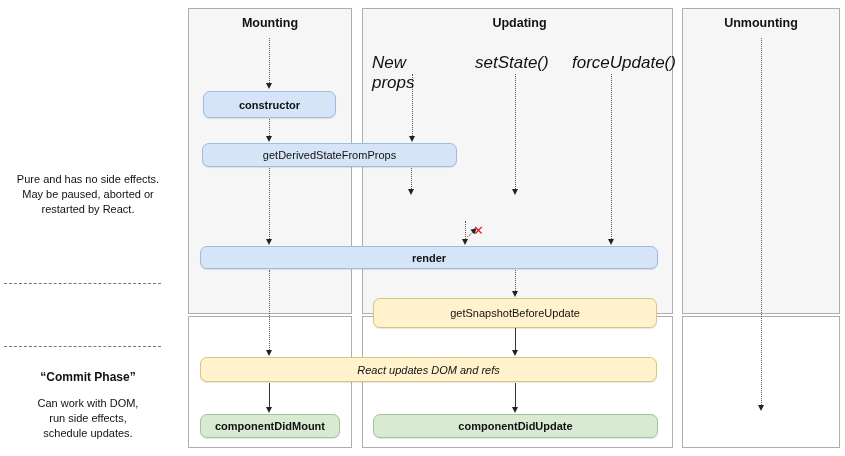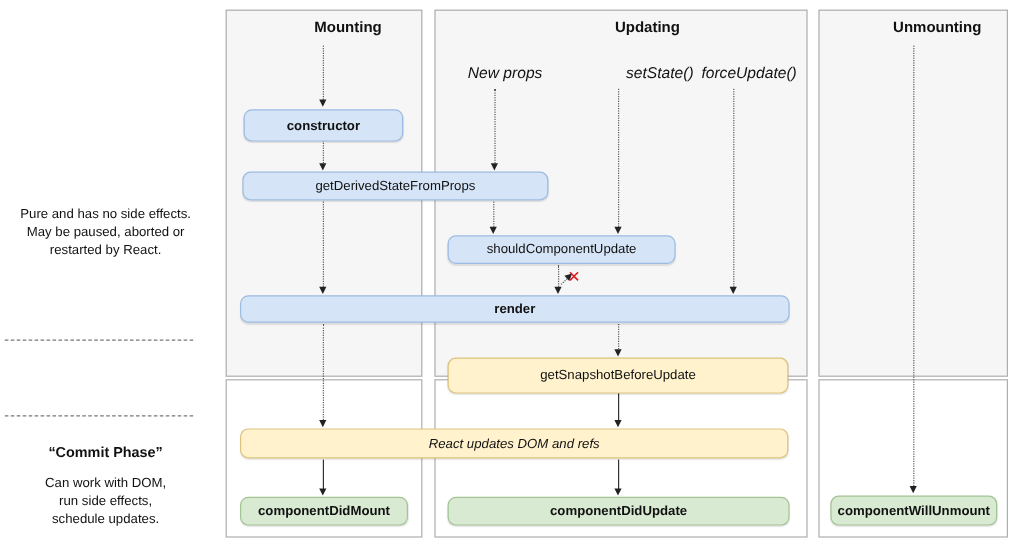--- a/index.html
+++ b/index.html
@@ -6,24 +6,24 @@
   .canvas {
     position:relative; width:845px; height:456px; background:#ffffff;
     font-family:"Liberation Sans","DejaVu Sans",sans-serif; color:#111;
     overflow:hidden;
   }
 
   
   .panel { position:absolute; background:#f6f6f6; border:1px solid #aeaeae; box-sizing:border-box; z-index:1; }
   .panel.white { background:#ffffff; }
 
-  .col-header { position:absolute; font-weight:bold; font-size:12.5px; text-align:center; z-index:4;padding-left:20px; }
+  .col-header { position:absolute; font-weight:bold; font-size:12.5px; text-align:center; z-index:4; }
 
   
-  .trigger { position:absolute; font-style:italic; font-size:13px; text-align:right; z-index:4; }
+  .trigger { position:absolute; font-style:italic; font-size:17px; text-align:left; z-index:4; }
 
   
   .box {
     position:absolute; box-sizing:border-box; display:flex; align-items:center; justify-content:center;
     border-radius:7px; font-size:11px; z-index:3; border:1px solid; box-shadow:0 1px 1px rgba(0,0,0,0.10);
     white-space:nowrap;
   }
   .box.blue   { background:#d5e5f7; border-color:#9dbce1; }
   .box.yellow { background:#fff2cc; border-color:#ddc47e; }
   .box.green  { background:#d9ead3; border-color:#a3c493; }
@@ -70,21 +70,21 @@
   <div class="panel" style="left:362px; top:8px;  width:311px; height:306px;"></div>
   <div class="panel white" style="left:362px; top:316px; width:311px; height:132px;"></div>
   <div class="panel" style="left:682px; top:8px;  width:158px; height:306px;"></div>
   <div class="panel white" style="left:682px; top:316px; width:158px; height:132px;"></div>
 
   <div class="col-header" style="left:188px; top:16px; width:164px;">Mounting</div>
   <div class="col-header" style="left:362px; top:16px; width:315px;">Updating</div>
   <div class="col-header" style="left:682px; top:16px; width:158px;">Unmounting</div>
 
   <div class="trigger" style="left:372px; top:53px; width:80px;">New props</div>
-  <div class="trigger" style="left:498px; top:53px; width:80px;">setState()</div>
+  <div class="trigger" style="left:475px; top:53px; width:80px;">setState()</div>
   <div class="trigger" style="left:572px; top:53px; width:92px;">forceUpdate()</div>
 
   <div class="side-desc" style="top:172px;">Pure and has no side effects.
 May be paused, aborted or
 restarted by React.</div>
   <div class="dashed-sep" style="top:283px;"></div>
   <div class="dashed-sep" style="top:346px;"></div>
   <div class="side-title" style="top:370px;">“Commit Phase”</div>
   <div class="side-desc" style="top:396px;">Can work with DOM,
 run side effects,
@@ -104,21 +104,19 @@
   <div class="varrow-up" style="left:463px; top:224px; height:13px;"></div>
   <div class="abort-x" style="left:473px; top:224px;">✕</div>
   <div class="varrow" style="left:511px; top:270px; height:27px;"></div>
   <div class="varrow solid" style="left:511px; top:326px; height:30px;"></div>
   <div class="varrow solid" style="left:511px; top:383px; height:30px;"></div>
 
   <div class="varrow" style="left:757px; top:38px; height:373px;"></div>
 
   <div class="box blue bold" style="left:203px; top:91px;  width:133px; height:27px;">constructor</div>
   <div class="box blue" style="left:202px; top:143px; width:255px; height:24px;">getDerivedStateFromProps</div>
-  <div class="box blue" style="left:373px; top:196px; width:190px; height:24px;">shouldComponentUpdate</div>
   <div class="box blue bold" style="left:200px; top:246px; width:458px; height:23px;">render</div>
   <div class="box yellow" style="left:373px; top:298px; width:284px; height:30px;">getSnapshotBeforeUpdate</div>
   <div class="box green bold" style="left:200px; top:414px; width:140px; height:24px;">componentDidMount</div>
   <div class="box yellow italic" style="left:200px; top:357px; width:457px; height:25px;">React updates DOM and refs</div>
   <div class="box green bold" style="left:373px; top:414px; width:285px; height:24px;">componentDidUpdate</div>
-  <div class="box green bold" style="left:692px; top:413px; width:139px; height:25px;">componentWillUnmount</div>
 
 </div>
 
 </body></html>

